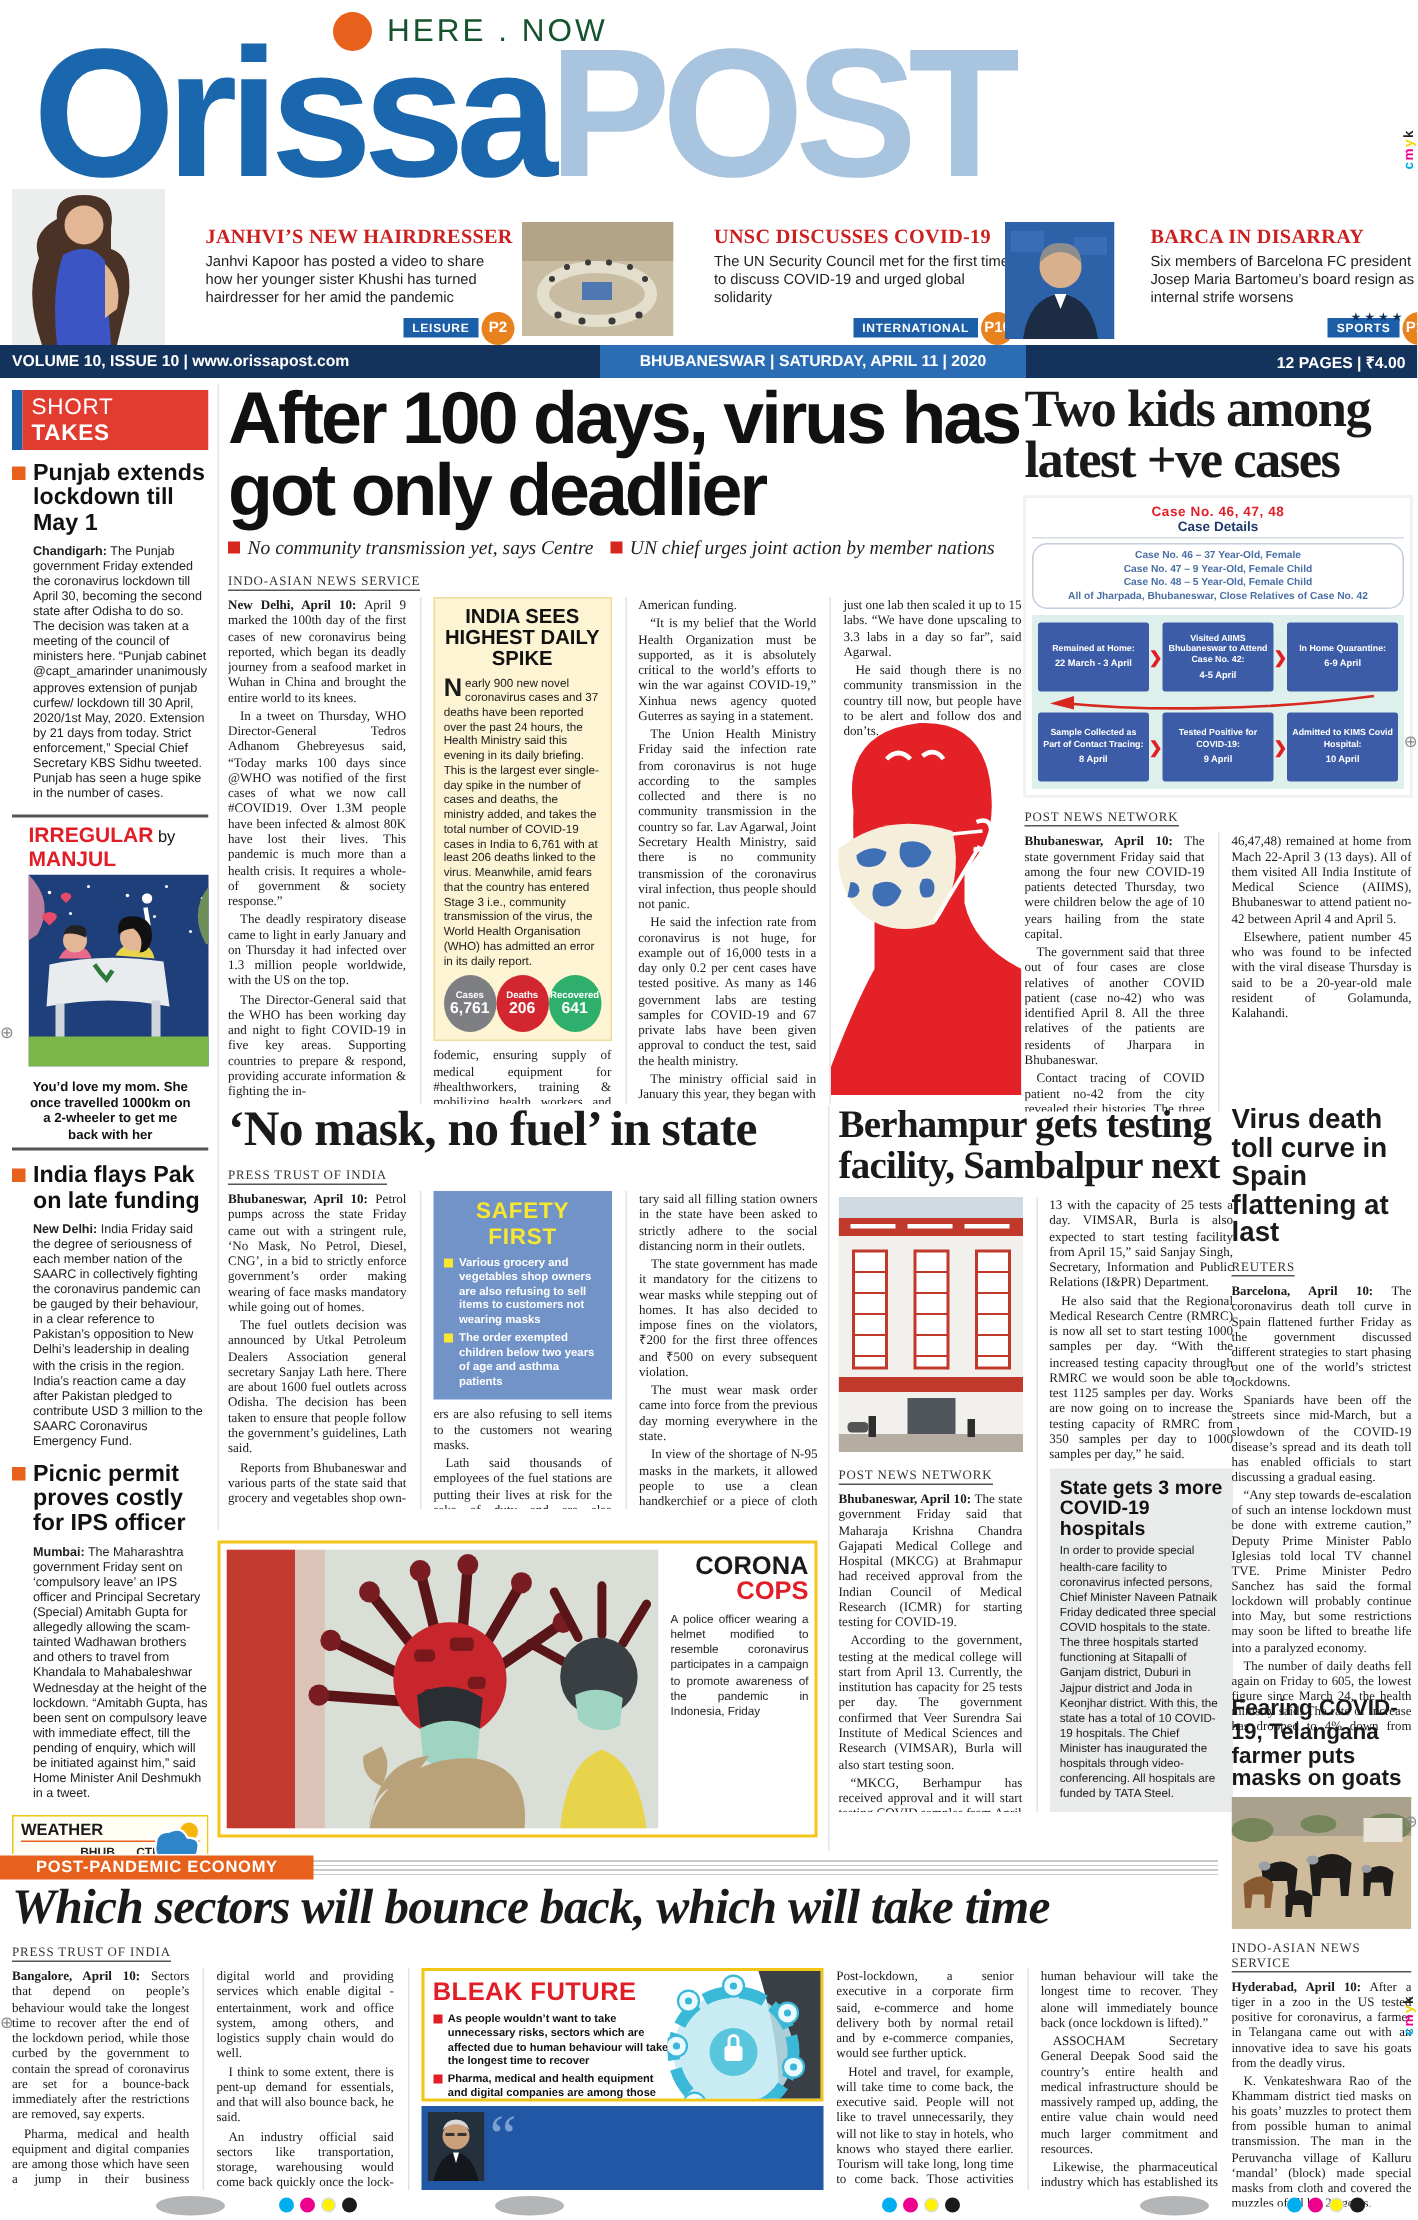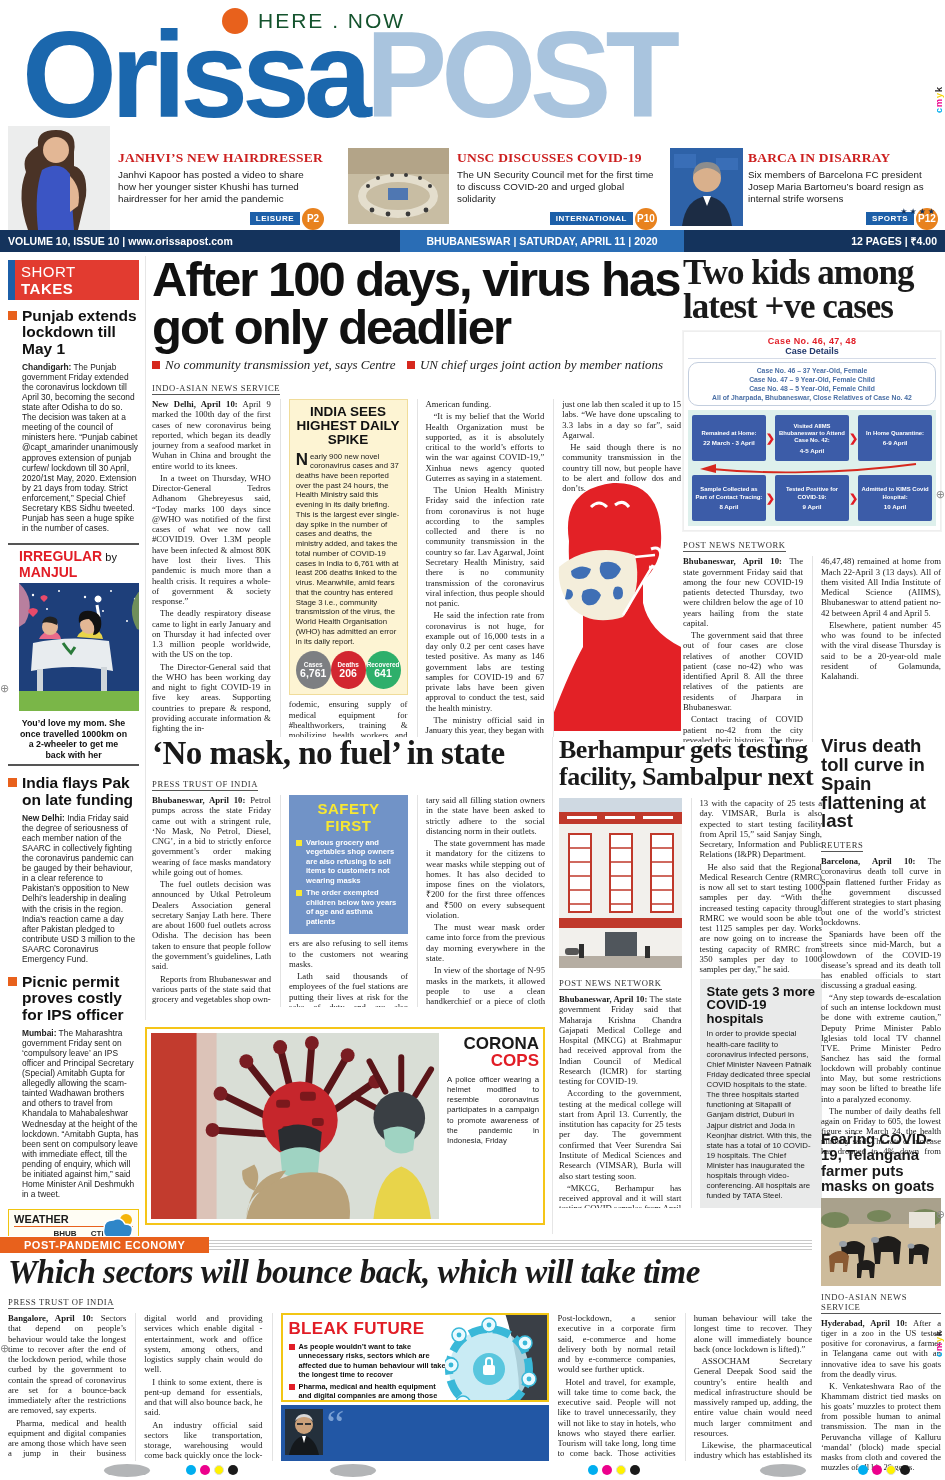--- a/index.html
+++ b/index.html
@@ -7,21 +7,21 @@
         font-family:"Liberation Serif",serif;color:#1a1a1a;}
   
   #masthead{position:absolute;left:0;top:0;width:945px;height:252px;}
   .tagline{position:absolute;left:222px;top:8px;display:flex;align-items:center;gap:10px;}
   .dot{width:26px;height:26px;border-radius:50%;background:#e8611c;}
   .tagline span.tg{font-family:"Liberation Sans",sans-serif;font-weight:normal;font-size:21px;letter-spacing:2px;color:#14532d;}
   .logo{position:absolute;left:22px;top:14px;font-family:"Liberation Sans",sans-serif;
         font-weight:bold;font-size:122px;line-height:1;letter-spacing:-6px;white-space:nowrap;}
   .lg1{color:#1b67ad;}
   .lg2{color:#a9c4de;}
-  .teaser{position:absolute;top:150px;}
+  .teaser{position:absolute;top:150px;margin-left:19px;}
   .teaser .kick{font-weight:bold;font-size:13.5px;color:#cc1f1f;letter-spacing:.2px;margin-bottom:3px;}
   .teaser .tb{font-family:"Liberation Sans",sans-serif;font-size:9.8px;line-height:1.22;color:#222;}
   .tagrow{display:flex;justify-content:flex-end;align-items:center;margin-top:3px;gap:0;}
   .tag-sec{background:#1c5fa8;color:#fff;font-family:"Liberation Sans",sans-serif;font-weight:bold;
            font-size:8px;padding:2px 6px;letter-spacing:.5px;}
   .tag-page{background:#e8821e;color:#fff;font-family:"Liberation Sans",sans-serif;font-weight:bold;
             font-size:10px;width:22px;height:22px;border-radius:50%;display:flex;align-items:center;justify-content:center;margin-left:2px;}
   .ph{position:absolute;}
   .stars{position:absolute;right:8px;top:207px;color:#14335c;font-size:8px;letter-spacing:2px;}
   .datebar{position:absolute;left:0;bottom:0;width:100%;height:22px;background:#14335c;display:flex;
@@ -208,21 +208,21 @@
           <circle cx="82" cy="38" r="2"></circle>
         <circle cx="24" cy="62" r="2.4"></circle>
           <circle cx="40" cy="66" r="2.4"></circle>
           <circle cx="60" cy="66" r="2.4"></circle>
           <circle cx="78" cy="62" r="2.4"></circle>
       </g>
     </svg>
 
     <div class="teaser" style="left:457px;width:200px">
       <div class="kick">UNSC DISCUSSES COVID-19</div>
-      <div class="tb">The UN Security Council met for the first time to discuss COVID-20 and urged global solidarity</div>
+      <div class="tb">The UN Security Council met for the first time to discuss COVID-19 and urged global solidarity</div>
       <div class="tagrow">
         <span class="tag-sec">INTERNATIONAL</span>
         <span class="tag-page">P10</span>
       </div>
     </div>
 
     <svg class="ph" style="left:670px;top:148px" width="73" height="78" viewBox="0 0 73 78">
       <rect width="73" height="78" fill="#2e62a8"></rect>
       <rect x="4" y="6" width="22" height="14" fill="#3f74bd" opacity=".7"></rect>
       <rect x="46" y="10" width="22" height="12" fill="#3f74bd" opacity=".7"></rect>

